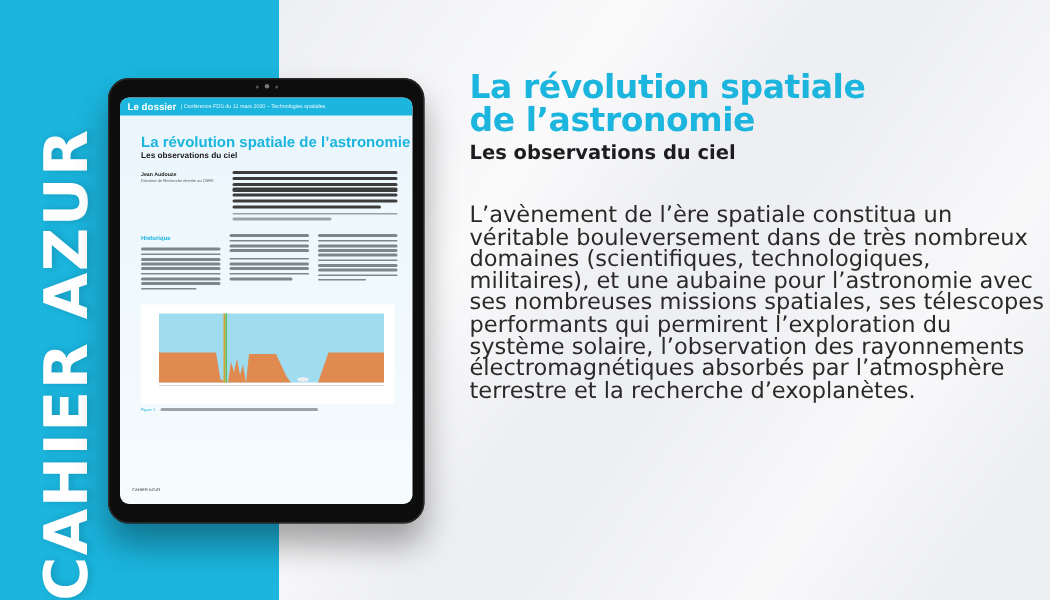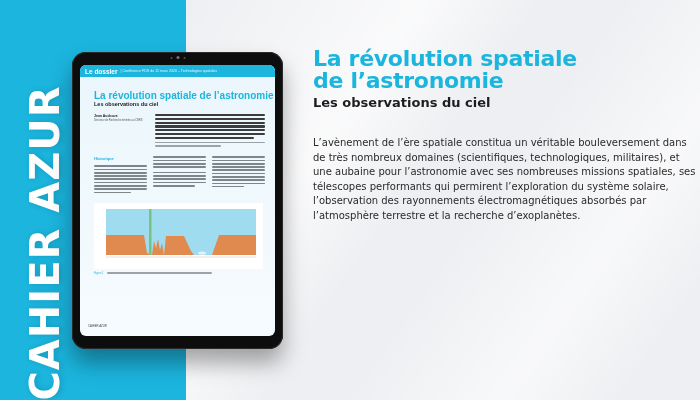--- a/index.html
+++ b/index.html
@@ -86,21 +86,21 @@
     color: #1bb5de; font-weight: 700; font-size: 22px; line-height: 22px;
     font-family: "DejaVu Sans", sans-serif; letter-spacing: -0.3px;
   }
   .subtitle {
     position: absolute; left: 313px; top: 95px;
     color: #1d1d1f; font-weight: 700; font-size: 13px;
     font-family: "DejaVu Sans", sans-serif;
   }
   .body-text {
     position: absolute; left: 313px; top: 136px; width: 385px;
-    color: #2a2a2a; font-size: 10px; line-height: 14.6px;
+    color: #2a2a2a; font-size: 15px; line-height: 14.6px;
     font-family: "DejaVu Sans", sans-serif;
   }
 </style>
 </head>
 <body>
 
 <div class="bg-left"></div>
 <div class="bg-right"></div>
 
 <div class="vertical-label">CAHIER AZUR</div>

